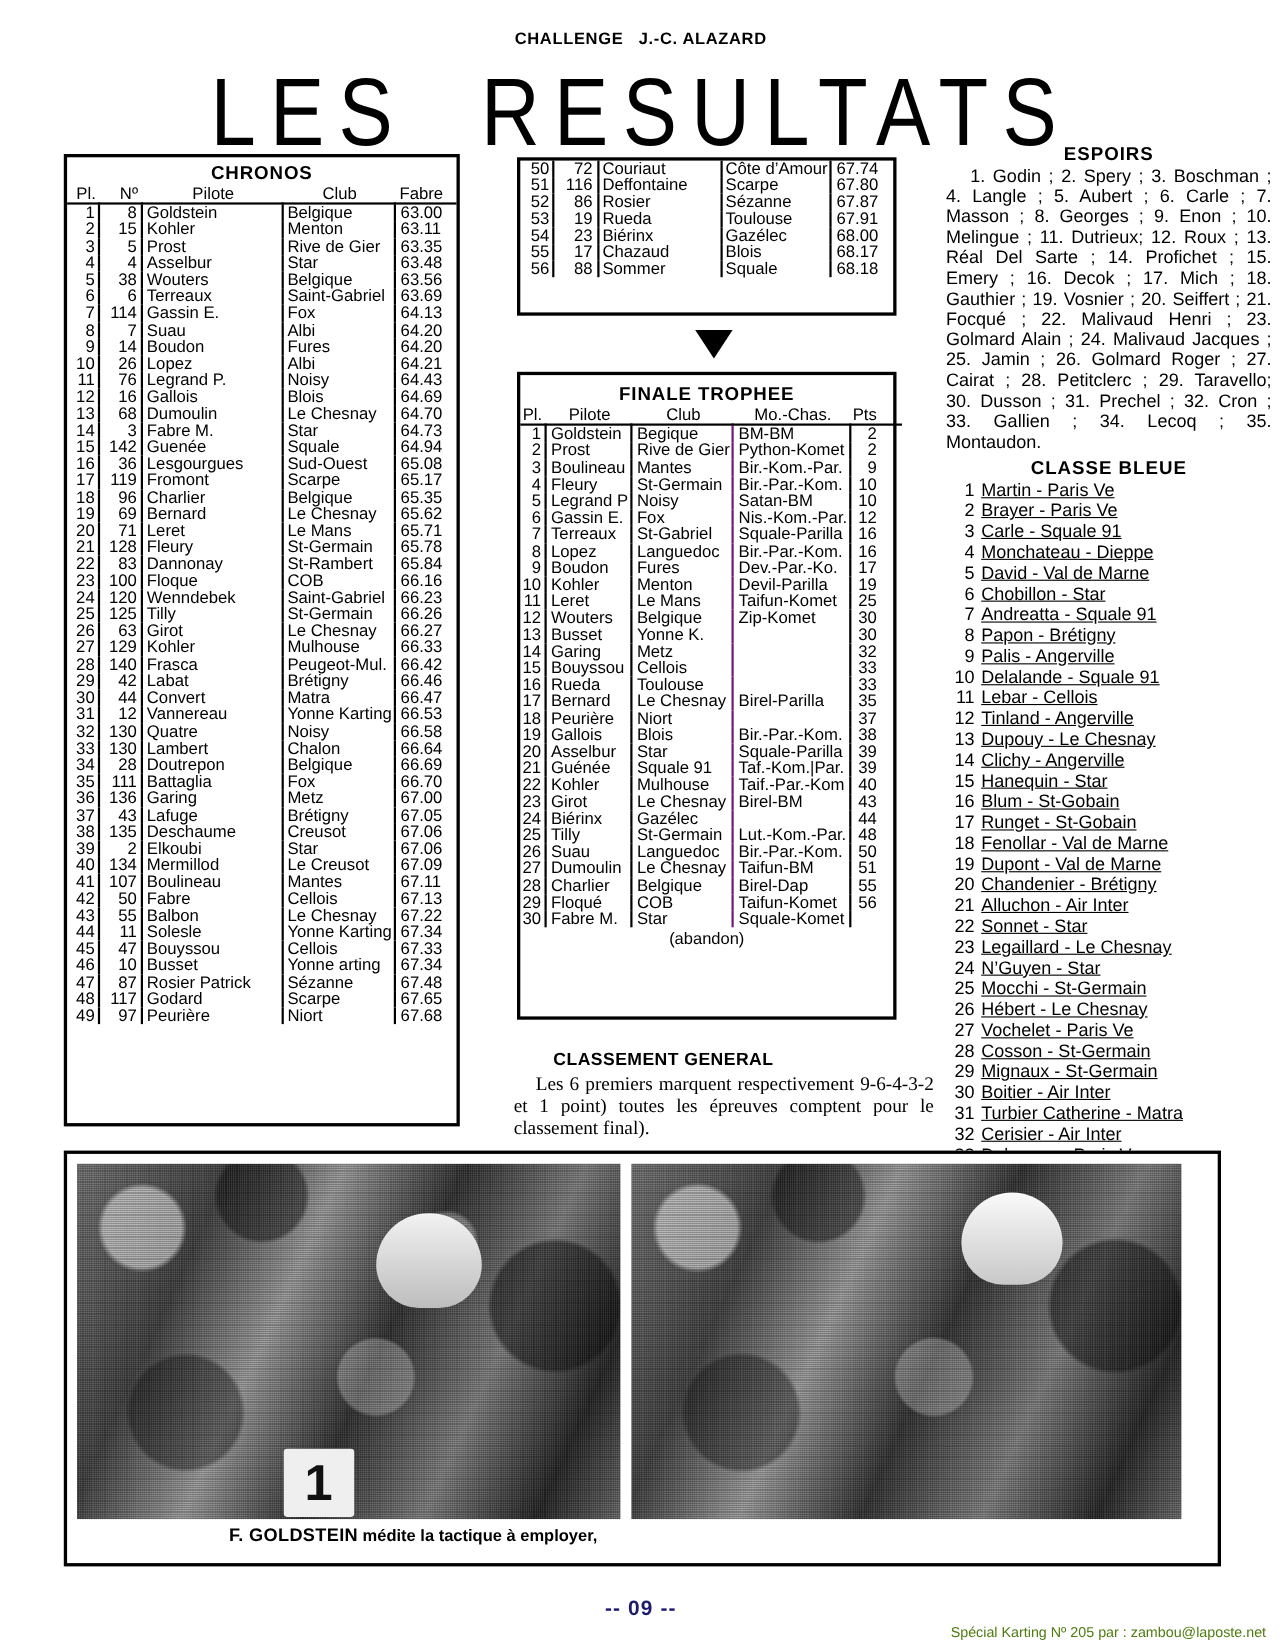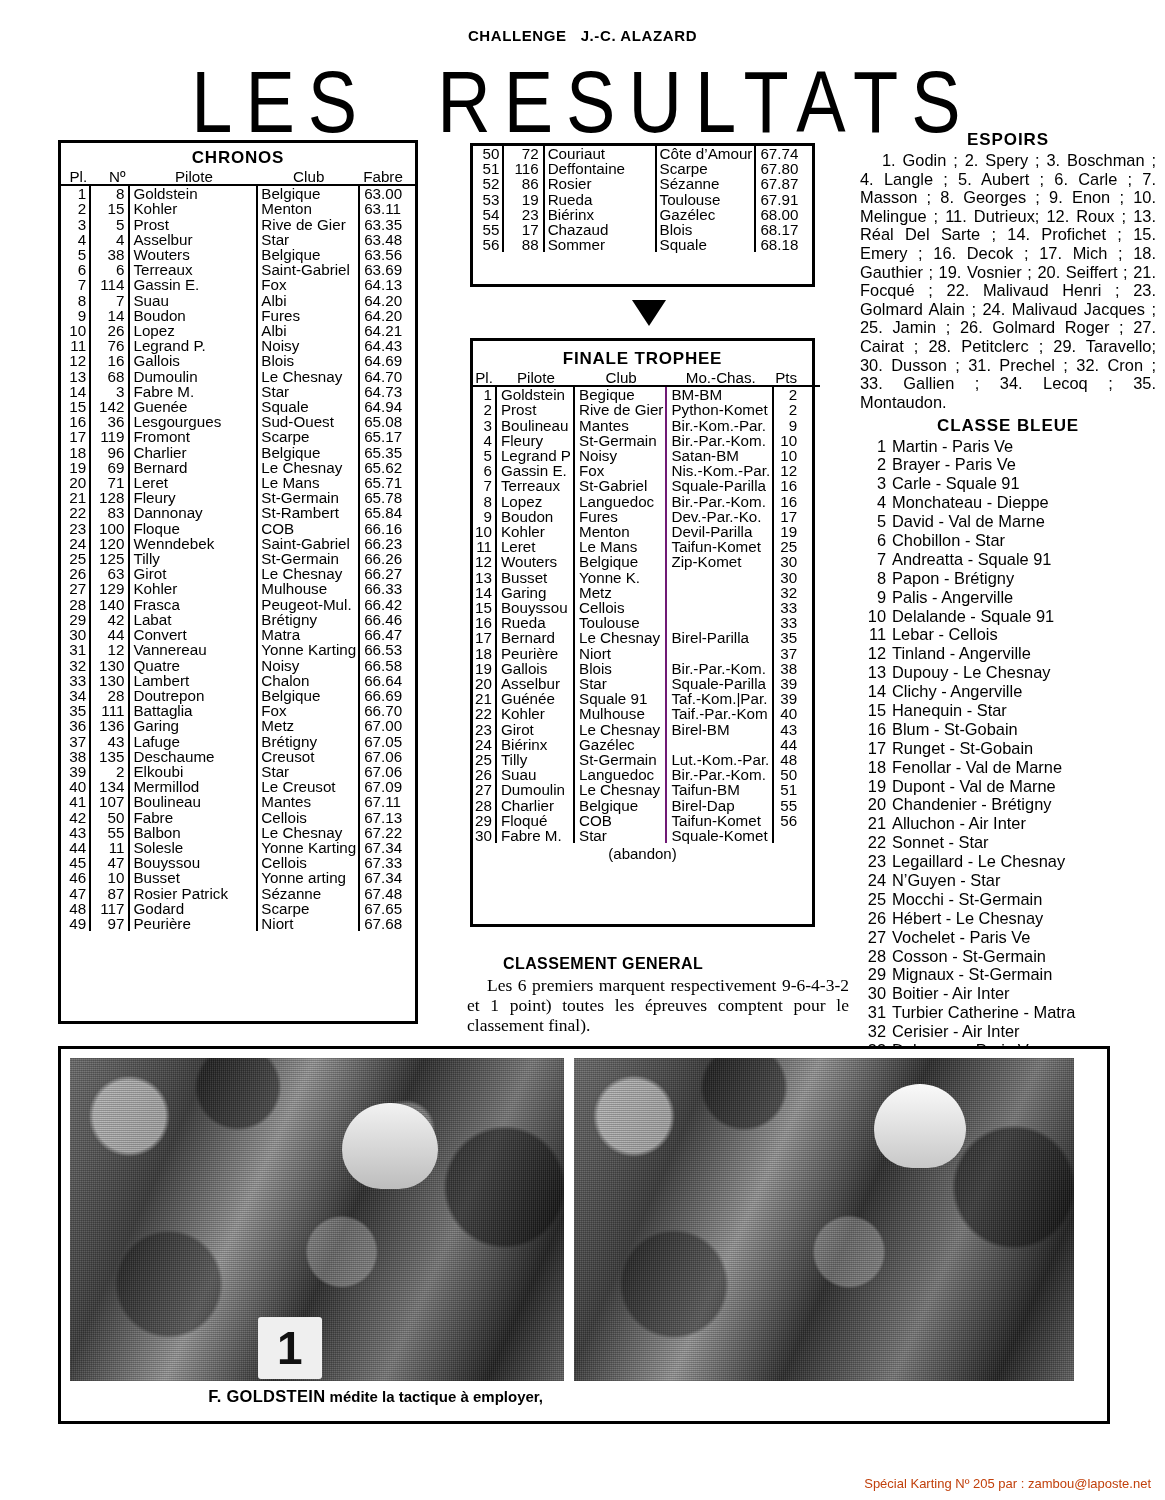--- a/index.html
+++ b/index.html
@@ -99,21 +99,21 @@
 
   
   #rightcol{position:absolute;left:860px;top:130px;width:296px;}
   .r-title{text-align:center;font-weight:bold;font-size:17px;letter-spacing:.9px;margin-bottom:1px;}
   #espoirs-text{
     font-size:16.4px;line-height:1.135;text-align:justify;text-indent:22px;
     margin:0 0 4px 0;
     -webkit-hyphens:auto;hyphens:auto;
     word-spacing:1px;
   }
-  #bleue-list{font-size:16.4px;line-height:1.152;}
+  #bleue-list{font-size:16.4px;line-height:1.152;text-decoration:underline;}
   #bleue-list .bl-row{white-space:nowrap;}
   #bleue-list .bl-n{display:inline-block;width:26px;text-align:right;margin-right:6px;}
 
   
   #photobox{left:58px;top:1046px;width:1052px;height:378px;padding:0;}
   .photos{display:flex;gap:10px;padding:9px 9px 0 9px;}
   .photo{position:relative;overflow:hidden;background:#8a8a8a;}
   #photo-left{width:494px;height:323px;}
   #photo-right{width:500px;height:323px;}
   .grain{
@@ -156,21 +156,21 @@
   #cap-left{width:470px;}
   #cap-right{flex:1;padding-left:48px;}
 
   
   #pageno{
     position:absolute;left:0;right:0;top:1452px;text-align:center;
     color:#1b1b6e;font-weight:bold;font-size:19px;letter-spacing:1px;
   }
   #credit{
     position:absolute;right:14px;top:1476px;
-    color:#c2410c;font-size:13px;
+    color:#4d7c0f;font-size:13px;
   }
 </style>
 </head>
 <body>
 
 <div class="page">
 
   <div class="kicker">
     <span>CHALLENGE</span><span class="gap"></span><span>J.-C. ALAZARD</span>
   </div>
@@ -886,15 +886,16 @@
         <div class="helmet2"></div>
       </div>
     </div>
     <div class="captions">
       <div class="cap" id="cap-left">
         <span class="nm">F. GOLDSTEIN</span><span class="rest"> médite la tactique à employer,</span>
       </div>
     </div>
   </div>
 
+  <div id="pageno">-- 09 --</div>
   <div id="credit">Spécial Karting Nº 205 par :  zambou@laposte.net</div>
 
 </div>
 
 </body></html>

